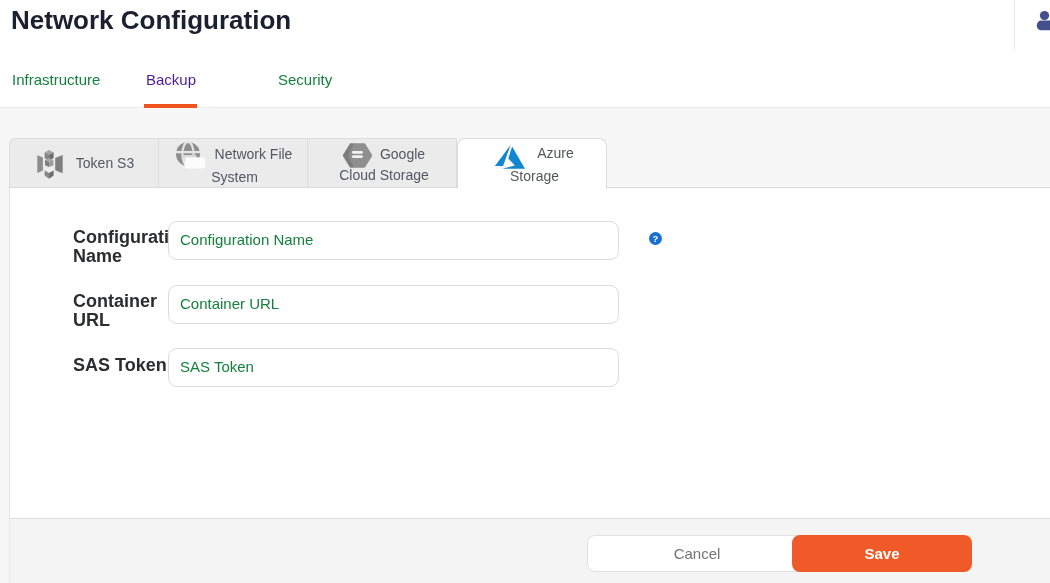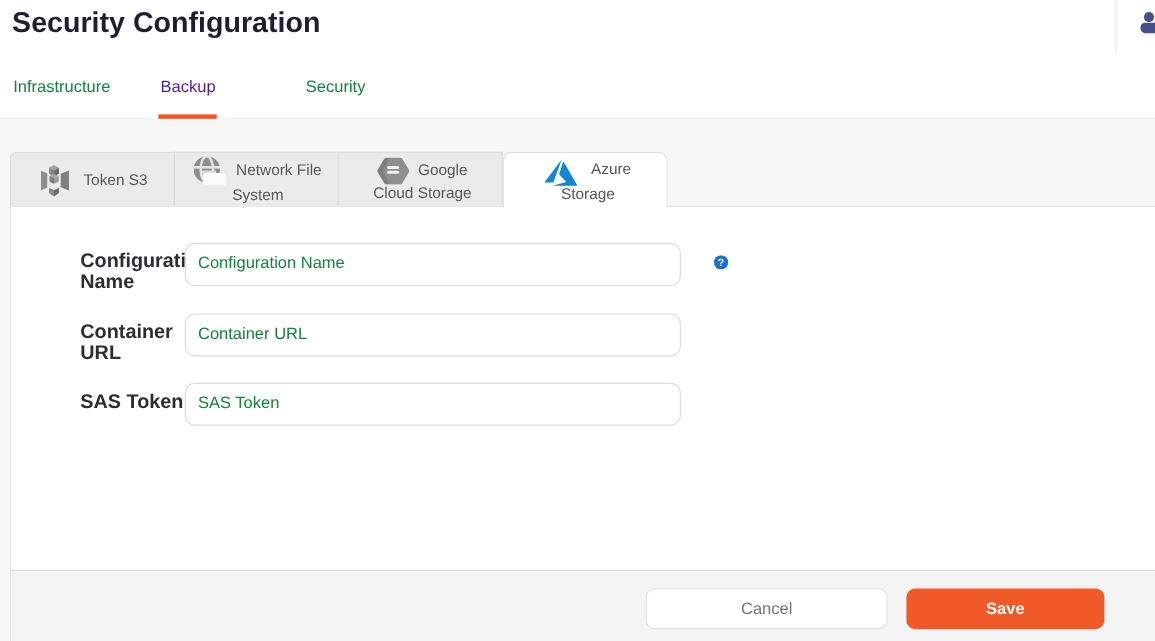--- a/index.html
+++ b/index.html
@@ -66,21 +66,21 @@
 
 .cfooter {
   position:absolute; left:0; top:380px; width:1120px; height:140px;
   background:#f4f4f4; border-top:1px solid #dddddd; border-left:1px solid #e8e8e8;
 }
 .btn {
   position:absolute; top:16px; height:37px; border-radius:8px;
   display:flex; align-items:center; justify-content:center; font-size:15px;
 }
 .btn-cancel { left:577px; width:220px; background:#ffffff; border:1px solid #e0e0e0; color:#737373; }
-.btn-save { left:814px; width:180px; background:#f05a28; color:#ffffff; font-weight:700; }
+.btn-save { left:782px; width:180px; background:#f05a28; color:#ffffff; font-weight:700; }
 </style>
 </head>
 <body>
   <div class="card">
     <div class="tabrow">
       <div class="tabrow-border"></div>
       <div class="ctab ctab1">
         <div class="r1">
           <svg width="26" height="29" viewBox="0 0 26 29" style="position:relative;left:1.5px;top:1px;">
             <polygon points="0.3,5.2 5.9,7.6 5.9,20.6 0.3,23" fill="#8d8d8d"></polygon>
@@ -145,21 +145,21 @@
       <div class="finput" style="top:96.5px;">Container URL</div>
       <div class="flabel" style="top:167.5px;">SAS Token</div>
       <div class="finput" style="top:160px;">SAS Token</div>
     </div>
     <div class="cfooter">
       <div class="btn btn-cancel">Cancel</div>
       <div class="btn btn-save">Save</div>
     </div>
   </div>
   <div class="header">
-    <div class="title">Security Configuration</div>
+    <div class="title">Network Configuration</div>
     <span class="nav-item" style="left:12px;">Infrastructure</span>
     <span class="nav-item active" style="left:146px;">Backup</span>
     <span class="nav-item" style="left:239px;margin-left:39px;">Security</span>
     <div class="nav-underline"></div>
     <div class="hdr-right">
       <svg class="person" width="20" height="24" viewBox="0 0 20 24">
         <circle cx="8.5" cy="6.5" r="4.6" fill="#42508c"></circle>
         <rect x="0.8" y="11.6" width="22" height="9.6" rx="4.4" fill="#42508c"></rect>
       </svg>
     </div>

